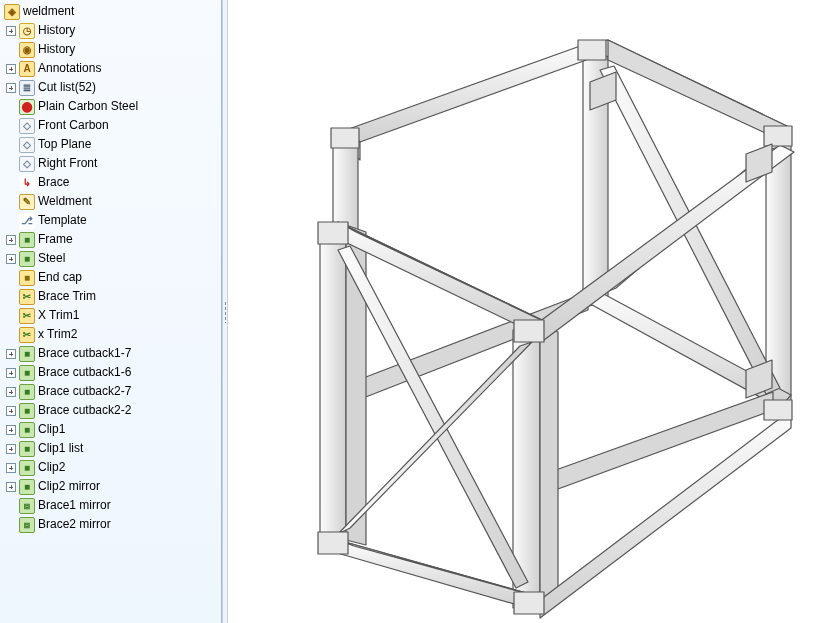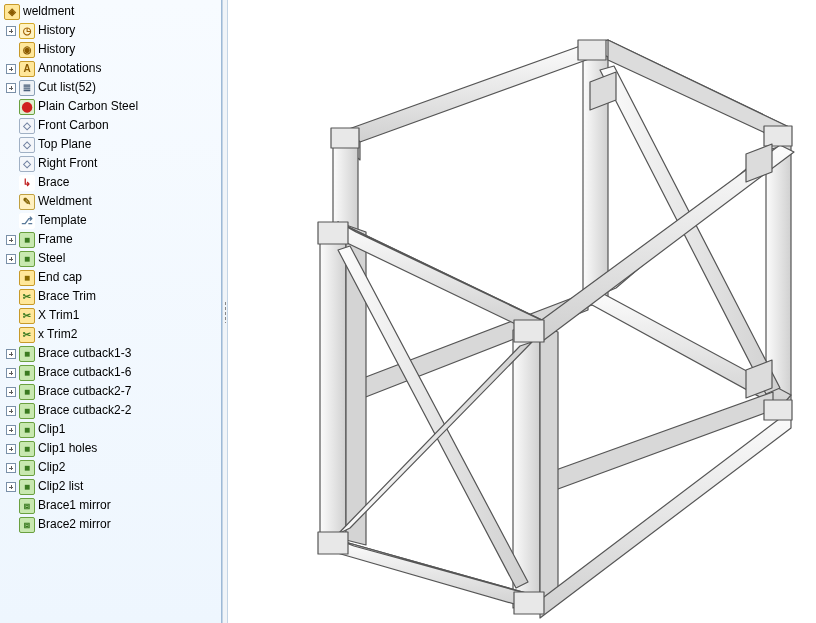--- a/index.html
+++ b/index.html
@@ -149,21 +149,21 @@
           <span class="label">X Trim1</span>
         </div>
         <div class="tree-item" style="padding-left: 4px;">
           <span class="expander-spacer"></span>
           <span class="icon" style="background: rgb(255, 231, 154); border: 1px solid rgb(199, 154, 42); border-radius: 2px; font-size: 10px; font-weight: bold; color: rgb(58, 122, 32);">✂</span>
           <span class="label">x Trim2</span>
         </div>
         <div class="tree-item" style="padding-left: 4px;">
           <span class="expander plus"></span>
           <span class="icon" style="background: rgb(200, 232, 176); border: 1px solid rgb(106, 160, 64); border-radius: 2px; font-size: 10px; font-weight: bold; color: rgb(58, 122, 32);">■</span>
-          <span class="label">Brace cutback1-3</span>
+          <span class="label">Brace cutback1-7</span>
         </div>
         <div class="tree-item" style="padding-left: 4px;">
           <span class="expander plus"></span>
           <span class="icon" style="background: rgb(200, 232, 176); border: 1px solid rgb(106, 160, 64); border-radius: 2px; font-size: 10px; font-weight: bold; color: rgb(58, 122, 32);">■</span>
           <span class="label">Brace cutback1-6</span>
         </div>
         <div class="tree-item" style="padding-left: 4px;">
           <span class="expander plus"></span>
           <span class="icon" style="background: rgb(200, 232, 176); border: 1px solid rgb(106, 160, 64); border-radius: 2px; font-size: 10px; font-weight: bold; color: rgb(58, 122, 32);">■</span>
           <span class="label">Brace cutback2-7</span>
@@ -174,31 +174,31 @@
           <span class="label">Brace cutback2-2</span>
         </div>
         <div class="tree-item" style="padding-left: 4px;">
           <span class="expander plus"></span>
           <span class="icon" style="background: rgb(200, 232, 176); border: 1px solid rgb(106, 160, 64); border-radius: 2px; font-size: 10px; font-weight: bold; color: rgb(58, 122, 32);">■</span>
           <span class="label">Clip1</span>
         </div>
         <div class="tree-item" style="padding-left: 4px;">
           <span class="expander plus"></span>
           <span class="icon" style="background: rgb(200, 232, 176); border: 1px solid rgb(106, 160, 64); border-radius: 2px; font-size: 10px; font-weight: bold; color: rgb(58, 122, 32);">■</span>
-          <span class="label">Clip1 holes</span>
+          <span class="label">Clip1 list</span>
         </div>
         <div class="tree-item" style="padding-left: 4px;">
           <span class="expander plus"></span>
           <span class="icon" style="background: rgb(200, 232, 176); border: 1px solid rgb(106, 160, 64); border-radius: 2px; font-size: 10px; font-weight: bold; color: rgb(58, 122, 32);">■</span>
           <span class="label">Clip2</span>
         </div>
         <div class="tree-item" style="padding-left: 4px;">
           <span class="expander plus"></span>
           <span class="icon" style="background: rgb(200, 232, 176); border: 1px solid rgb(106, 160, 64); border-radius: 2px; font-size: 10px; font-weight: bold; color: rgb(58, 122, 32);">■</span>
-          <span class="label">Clip2 list</span>
+          <span class="label">Clip2 mirror</span>
         </div>
         <div class="tree-item" style="padding-left: 4px;">
           <span class="expander-spacer"></span>
           <span class="icon" style="background: rgb(200, 232, 176); border: 1px solid rgb(106, 160, 64); border-radius: 2px; font-size: 10px; font-weight: bold; color: rgb(58, 122, 32);">⧈</span>
           <span class="label">Brace1 mirror</span>
         </div>
         <div class="tree-item" style="padding-left: 4px;">
           <span class="expander-spacer"></span>
           <span class="icon" style="background: rgb(200, 232, 176); border: 1px solid rgb(106, 160, 64); border-radius: 2px; font-size: 10px; font-weight: bold; color: rgb(58, 122, 32);">⧈</span>
           <span class="label">Brace2 mirror</span>

